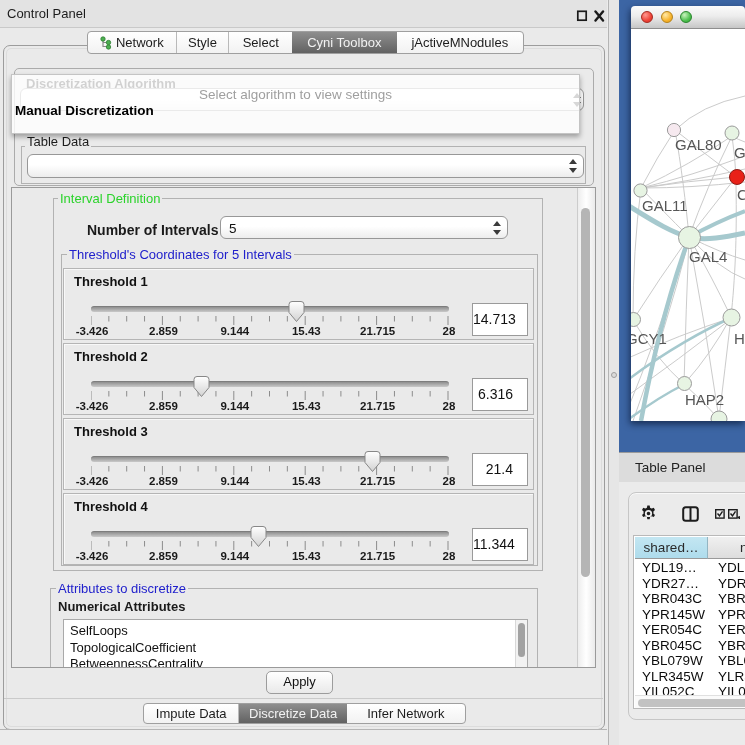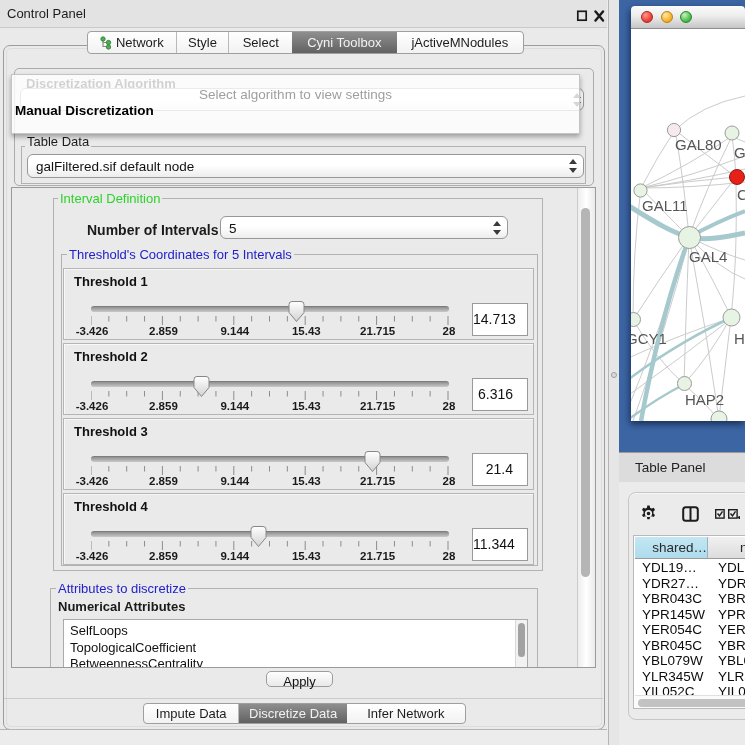--- a/index.html
+++ b/index.html
@@ -65,34 +65,34 @@
 .tfield{position:absolute;left:408px;top:34px;width:56px;height:33px;background:#fff;border:1px solid #9a9a9a;box-sizing:border-box;font-size:14px;color:#111;text-align:right;line-height:31px;padding-right:14px;}
 
 #atgroup{left:38px;top:400px;width:488px;height:120px;}
 #atlabel{left:44px;top:393px;color:#2121cc;}
 #numattr{left:46px;top:411px;font-size:13px;font-weight:bold;color:#1a1a1a;}
 #listbox{left:51px;top:431px;width:465px;height:60px;background:#fff;border:1px solid #a9a9a9;box-sizing:border-box;overflow:hidden;}
 #listbox .li{position:absolute;left:6px;font-size:13px;color:#111;}
 #listsb{position:absolute;right:0;top:0;width:11px;height:100%;background:#f2f2f2;border-left:1px solid #d8d8d8;}
 #listsb .thumb{position:absolute;left:2px;top:3px;width:7px;height:34px;background:#a2a2a2;border-radius:3.5px;}
 
-#apply{left:266px;top:671px;width:67px;height:16px;background:linear-gradient(#ffffff,#e9e9e9);border:1px solid #9c9c9c;border-radius:5px;box-sizing:border-box;text-align:center;font-size:13px;color:#111;line-height:19px;}
+#apply{left:266px;top:671px;width:67px;height:23px;background:linear-gradient(#ffffff,#e9e9e9);border:1px solid #9c9c9c;border-radius:5px;box-sizing:border-box;text-align:center;font-size:13px;color:#111;line-height:19px;}
 
 #desktop{left:619px;top:0;width:126px;height:452px;background:#3c65a4;}
 #netwin{position:absolute;left:12px;top:6px;width:114px;height:415px;border-radius:4px 4px 0 0;box-shadow:-1px 3px 7px rgba(5,15,40,0.65);}
 #nettitle{position:absolute;left:0;top:0;width:100%;height:22px;background:linear-gradient(#fbfbfb,#ededed 45%,#c6c6c6);border-radius:4px 4px 0 0;border-bottom:1px solid #8e8e8e;}
 .tl{position:absolute;top:50%;width:12px;height:12px;border-radius:50%;transform:translateY(-50%);box-sizing:border-box;}
 #netcanvas{position:absolute;left:0;top:23px;width:114px;height:392px;background:#fff;}
 
 #tpband{left:619px;top:452px;width:126px;height:29px;background:#dcdcdc;border-top:1px solid #9a9a9a;border-bottom:1px solid #c3c3c3;}
 #tpband .t{position:absolute;left:16px;top:7px;font-size:13.5px;color:#222;}
 #tpbg{left:619px;top:482px;width:126px;height:263px;background:#ebebeb;}
 #tcard{left:628px;top:492px;width:130px;height:226px;background:#ebebeb;border:1px solid #c6c6c6;border-radius:8px;box-shadow:inset 0 1px 0 #f8f8f8;}
 #ttable{position:absolute;left:4px;top:42px;width:126px;height:174px;background:#fff;border:1px solid #b9b9b9;box-sizing:border-box;overflow:hidden;}
-#th1{position:absolute;left:1px;top:1px;width:73px;height:22px;background:linear-gradient(#c3e6f2,#aedcec);border-right:1px solid #93b5c2;border-bottom:1px solid #9a9a9a;box-sizing:border-box;text-align:right;font-size:13.5px;color:#2a2a2a;line-height:21px;}
+#th1{position:absolute;left:1px;top:1px;width:73px;height:22px;background:linear-gradient(#c3e6f2,#aedcec);border-right:1px solid #93b5c2;border-bottom:1px solid #9a9a9a;box-sizing:border-box;text-align:center;font-size:13.5px;color:#2a2a2a;line-height:21px;}
 #th2{position:absolute;left:74px;top:1px;width:60px;height:22px;background:linear-gradient(#f0f0f0,#dddddd);border-bottom:1px solid #9a9a9a;box-sizing:border-box;font-size:13.5px;color:#2a2a2a;line-height:21px;padding-left:32px;}
 .trow{position:absolute;left:0;width:126px;height:15.5px;font-size:13.5px;color:#0c0c0c;}
 .trow .c1{position:absolute;left:8px;top:0;}
 .trow .c2{position:absolute;left:84px;top:0;}
 #hsb{position:absolute;left:1px;top:159px;width:124px;height:14px;background:#fafafa;border-top:1px solid #e0e0e0;}
 #hsb .thumb{position:absolute;left:3px;top:2.5px;width:118px;height:8px;background:#c2c2c2;border-radius:4px;}
 #dimple{left:611px;top:372px;width:4px;height:4px;border:1px solid #9f9f9f;border-radius:50%;background:#dadada;}
 </style>
 </head>
 <body>
@@ -117,21 +117,20 @@
   <div class="abs" id="ghostTitle">Discretization Algorithm</div>
   <div class="group" id="tdgroup"></div>
   <div class="glabel" id="tdlabel">Table Data</div>
   <div class="combo" id="combo1">
       <span class="stepper" style="right:2px;">
         <span class="up"></span>
         <span class="dn"></span>
       </span>
     </div>
   <div class="combo" id="combo2">
-      <span class="txt">galFiltered.sif default node</span>
       <span class="stepper">
         <span class="up"></span>
         <span class="dn"></span>
       </span>
     </div>
   <div class="abs" id="popup">
     <div class="r1">Select algorithm to view settings</div>
     <div class="r2">Manual Discretization</div>
   </div>
 

